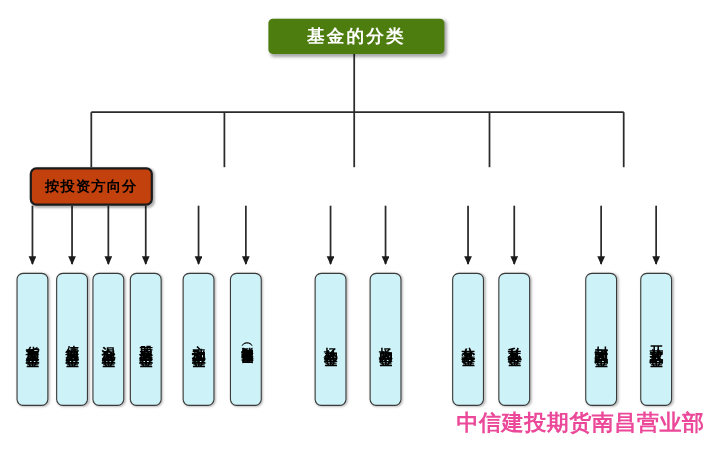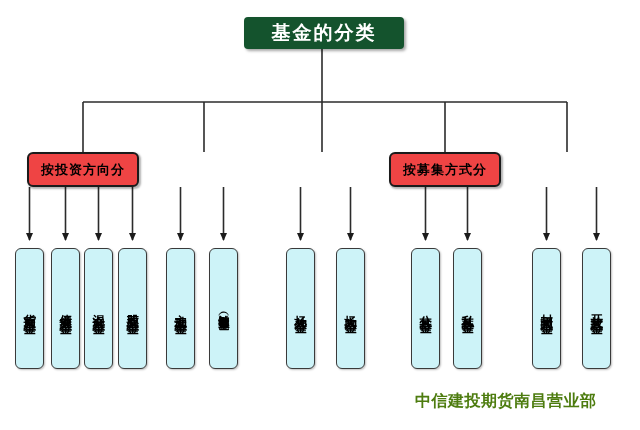--- a/index.html
+++ b/index.html
@@ -24,32 +24,32 @@
     position: absolute;
     box-sizing: border-box;
     display: flex;
     align-items: center;
     justify-content: center;
     text-align: center;
   }
   .root-node {
     left: 244px; top: 17px;
     width: 160px; height: 32px;
-    background: #14532d;
+    background: #4d7c0f;
     color: #ffffff;
-    font-size: 19px;
+    font-size: 16px;
     font-weight: bold;
     letter-spacing: 2px;
     border-radius: 4px;
     box-shadow: 2px 2px 3px rgba(0,0,0,0.35);
   }
   .category-node {
     top: 152px;
     width: 112px; height: 35px;
-    background: #ef4444;
+    background: #c2410c;
     color: #000000;
     font-size: 13px;
     font-weight: bold;
     letter-spacing: 1px;
     border: 2px solid #1b1b1b;
     border-radius: 6px;
     box-shadow: 1.5px 1.5px 2px rgba(0,0,0,0.30);
   }
   .leaf-node {
     top: 248px;
@@ -64,23 +64,23 @@
   }
   .leaf-node span {
     writing-mode: vertical-rl;
     text-orientation: mixed;
     letter-spacing: 2px;
     line-height: 1;
     white-space: nowrap;
   }
   .footer-note {
     position: absolute;
-    left: 415px; top: 391px;
-    color: #4d7c0f;
-    font-size: 16px;
+    left: 415px; top: 371px;
+    color: #ec4899;
+    font-size: 20px;
     font-weight: bold;
     letter-spacing: 0.5px;
     white-space: nowrap;
   }
 </style>
 </head>
 <body>
 
 <div class="canvas">
 
@@ -117,23 +117,20 @@
     </g>
   </svg>
 
   <div class="node root-node">
     <span>基金的分类</span>
   </div>
 
   <div class="node category-node" style="left:27px">
     <span>按投资方向分</span>
   </div>
-  <div class="node category-node" style="left:389px">
-    <span>按募集方式分</span>
-  </div>
 
   <div class="node leaf-node" style="left:15px">
     <span>货币型基金</span>
   </div>
   <div class="node leaf-node" style="left:51px">
     <span>债券型基金</span>
   </div>
   <div class="node leaf-node" style="left:84px">
     <span>混合型基金</span>
   </div>

